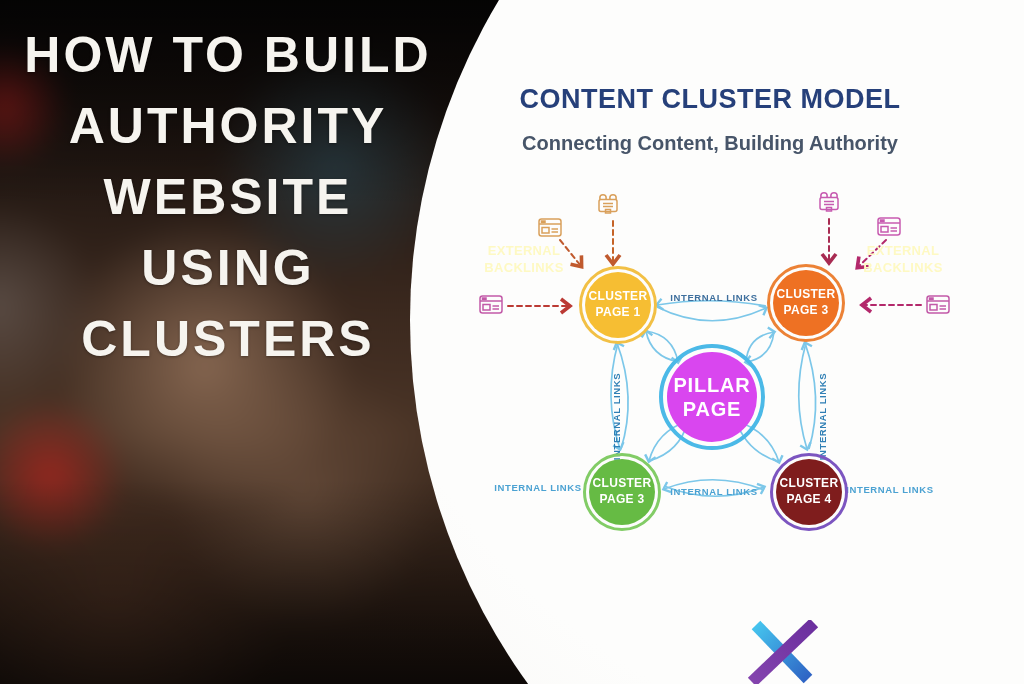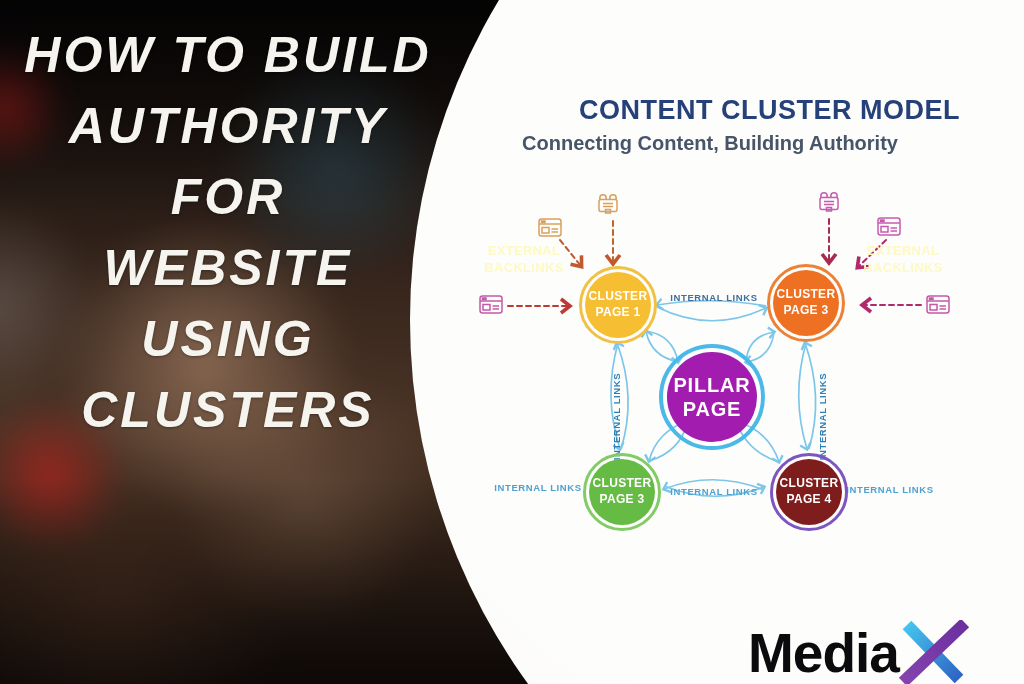--- a/index.html
+++ b/index.html
@@ -28,25 +28,24 @@
   
   .white-blob{
     position:absolute;left:410px;top:-300px;width:1240px;height:1240px;border-radius:50%;
     background:radial-gradient(circle at 42% 38%, #fdfdfc 55%, #f5f3f0 92%, #efede9 100%);
   }
   
   .headline{
     position:absolute;left:8px;top:20px;width:440px;text-align:center;z-index:5;
     color:#f6f4ef;font-weight:700;font-size:50px;line-height:71px;letter-spacing:3px;
     text-shadow:0 1px 3px rgba(0,0,0,.35);
-    font-style:italic;
   }
   
   .dg-title{
-    position:absolute;left:460px;top:95px;width:500px;text-align:right;z-index:5;
+    position:absolute;left:460px;top:84px;width:500px;text-align:center;z-index:5;
     font-size:27px;font-weight:800;letter-spacing:.5px;color:#26407a;
   }
   .dg-subtitle{
     position:absolute;left:460px;top:132px;width:500px;text-align:center;z-index:5;
     font-size:20px;font-weight:600;color:#475569;
   }
   .lbl{position:absolute;z-index:5;text-align:center;font-weight:800;}
   .lbl-ext{width:112px;font-size:13px;line-height:1.3;color:#fef9c3;letter-spacing:.3px;}
   .lbl-int{width:104px;font-size:9.5px;letter-spacing:.6px;white-space:nowrap;font-weight:700;}
   .lbl-int-dark{color:#3e6f9d;}
@@ -73,21 +72,20 @@
 <body>
 
 <div class="photo-bg"></div>
 <div class="photo-vignette"></div>
 
 <div class="white-blob"></div>
 
 <div class="headline">
   <div>HOW TO BUILD</div>
   <div>AUTHORITY</div>
-  <div>FOR</div>
   <div>WEBSITE</div>
   <div>USING</div>
   <div>CLUSTERS</div>
 </div>
 
 <svg class="overlay" width="1024" height="684" viewBox="0 0 1024 684">
   <defs>
     <marker id="aO" markerWidth="9" markerHeight="9" refX="5" refY="4.5" orient="auto">
       <path d="M1,1 L5.5,4.5 L1,8" fill="none" stroke="#c05a2e" stroke-width="1.8"></path>
     </marker>
@@ -204,25 +202,24 @@
 <div class="node cluster" style="left:767px;top:264px;border-color:#ec8236;">
   <div class="node-inner" style="background:#ee7123;">CLUSTER PAGE 3</div>
 </div>
 <div class="node cluster" style="left:583px;top:453px;border-color:#82cc66;">
   <div class="node-inner" style="background:#66bb44;">CLUSTER PAGE 3</div>
 </div>
 <div class="node cluster" style="left:770px;top:453px;border-color:#7c55c0;">
   <div class="node-inner" style="background:#7f1d1d;">CLUSTER PAGE 4</div>
 </div>
 <div class="node pillar" style="left:659px;top:344px;">
-  <div class="node-inner" style="background:#a21caf;">PILLAR PAGE</div>
+  <div class="node-inner" style="background:#d946ef;">PILLAR PAGE</div>
 </div>
 
 <div class="logo">
-  <span class="logo-word">Media</span>
   <svg class="logo-x" width="82" height="64" viewBox="0 0 82 64">
     <defs>
       <linearGradient id="gx1" x1="0" y1="0" x2="1" y2="1">
         <stop offset="0" stop-color="#45c4ee"></stop>
           <stop offset="1" stop-color="#2e63c4"></stop>
       </linearGradient>
       <linearGradient id="gx2" x1="1" y1="0" x2="0" y2="1">
         <stop offset="0" stop-color="#6b2f9e"></stop>
           <stop offset="1" stop-color="#8444ae"></stop>
       </linearGradient>

